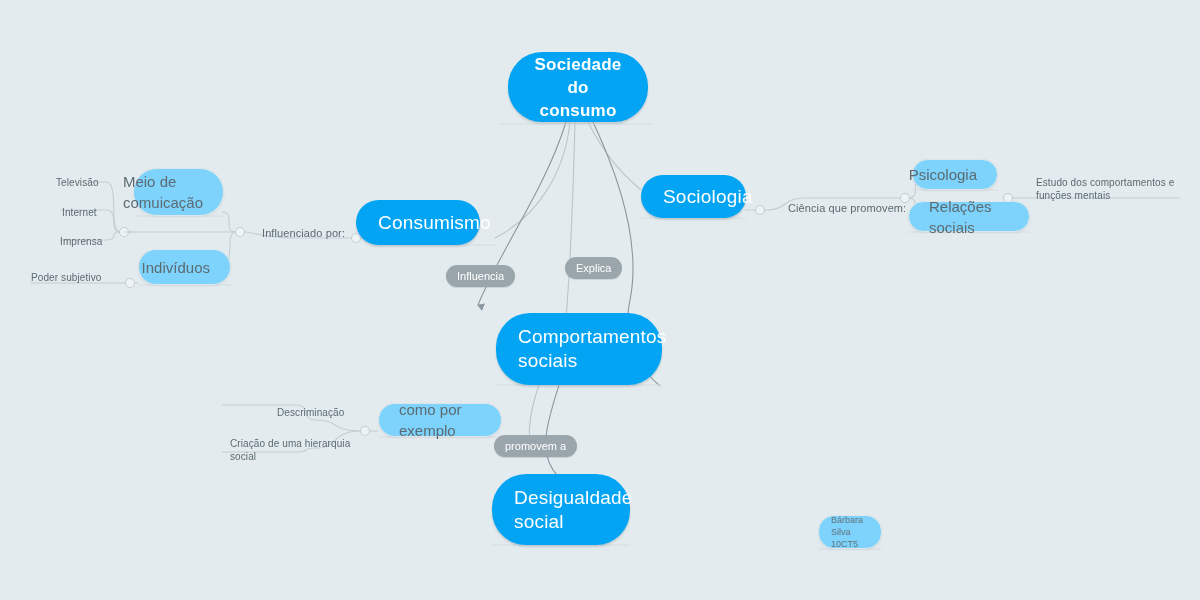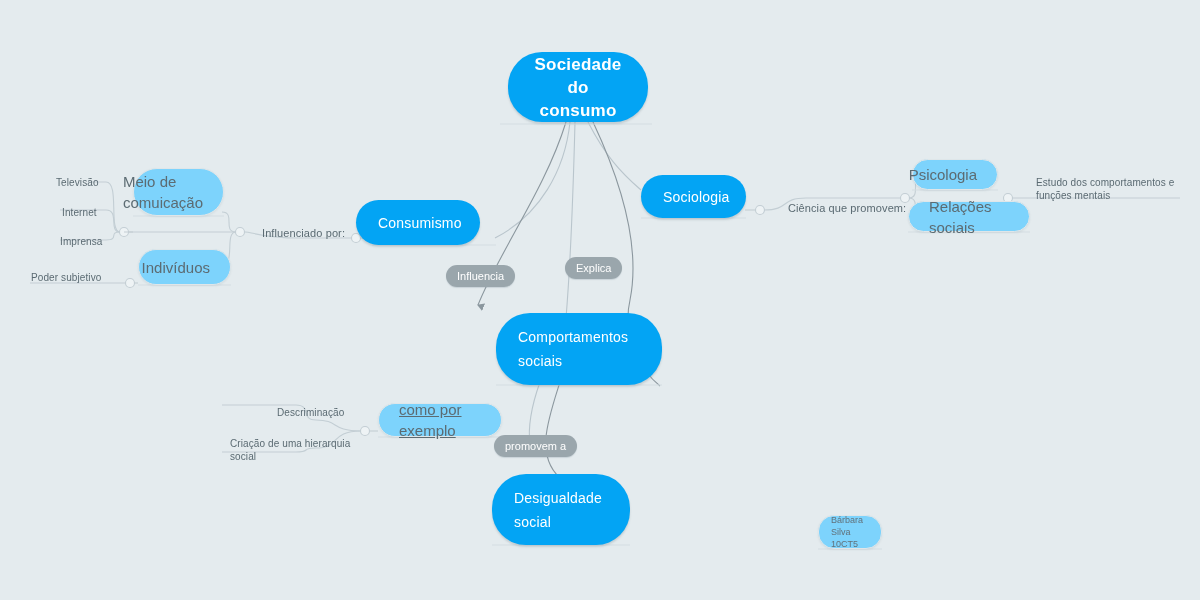--- a/index.html
+++ b/index.html
@@ -46,21 +46,21 @@
     box-shadow: 0 2px 2px rgba(120,140,150,.30);
   }
   .node.blue.main {
     font-size: 17px;
     line-height: 23px;
     font-weight: 700;
     text-align: center;
     justify-content: center;
   }
   .node.blue.big {
-    font-size: 14px;
+    font-size: 19px;
     line-height: 24px;
   }
 
   .node.white {
     background: #7dd3fc;
     color: #5c6b72;
     border: 1px solid #dfe6e9;
     border-radius: 30px;
     padding: 8px 20px;
     font-size: 15px;
@@ -210,21 +210,21 @@
   </div>
 
   <div class="node white" style="left:912px; top:159px; width:86px; height:31px;">
     <span>Psicologia</span>
   </div>
 
   <div class="node white" style="left:908px; top:201px; width:122px; height:31px;">
     <span>Relações sociais</span>
   </div>
 
-  <div class="node white" style="left:378px; top:403px; width:124px; height:34px;text-decoration:underline;">
+  <div class="node white" style="left:378px; top:403px; width:124px; height:34px;">
     <span>como por exemplo</span>
   </div>
 
   <div class="node white tiny" style="left:818px; top:515px; width:64px; height:34px;">
     <span>Bárbara Silva
 10CT5</span>
   </div>
 
   <div class="pill" style="left:446px; top:265px;">
     <span>Influencia</span>

